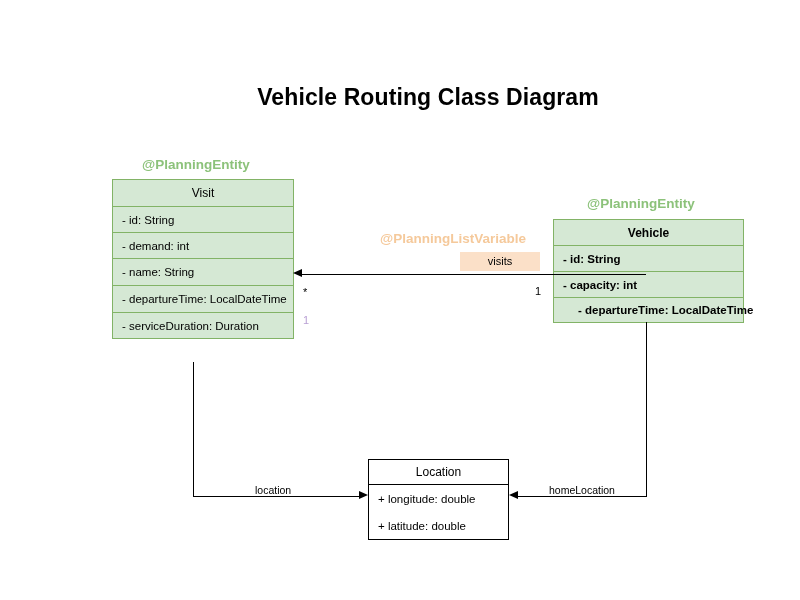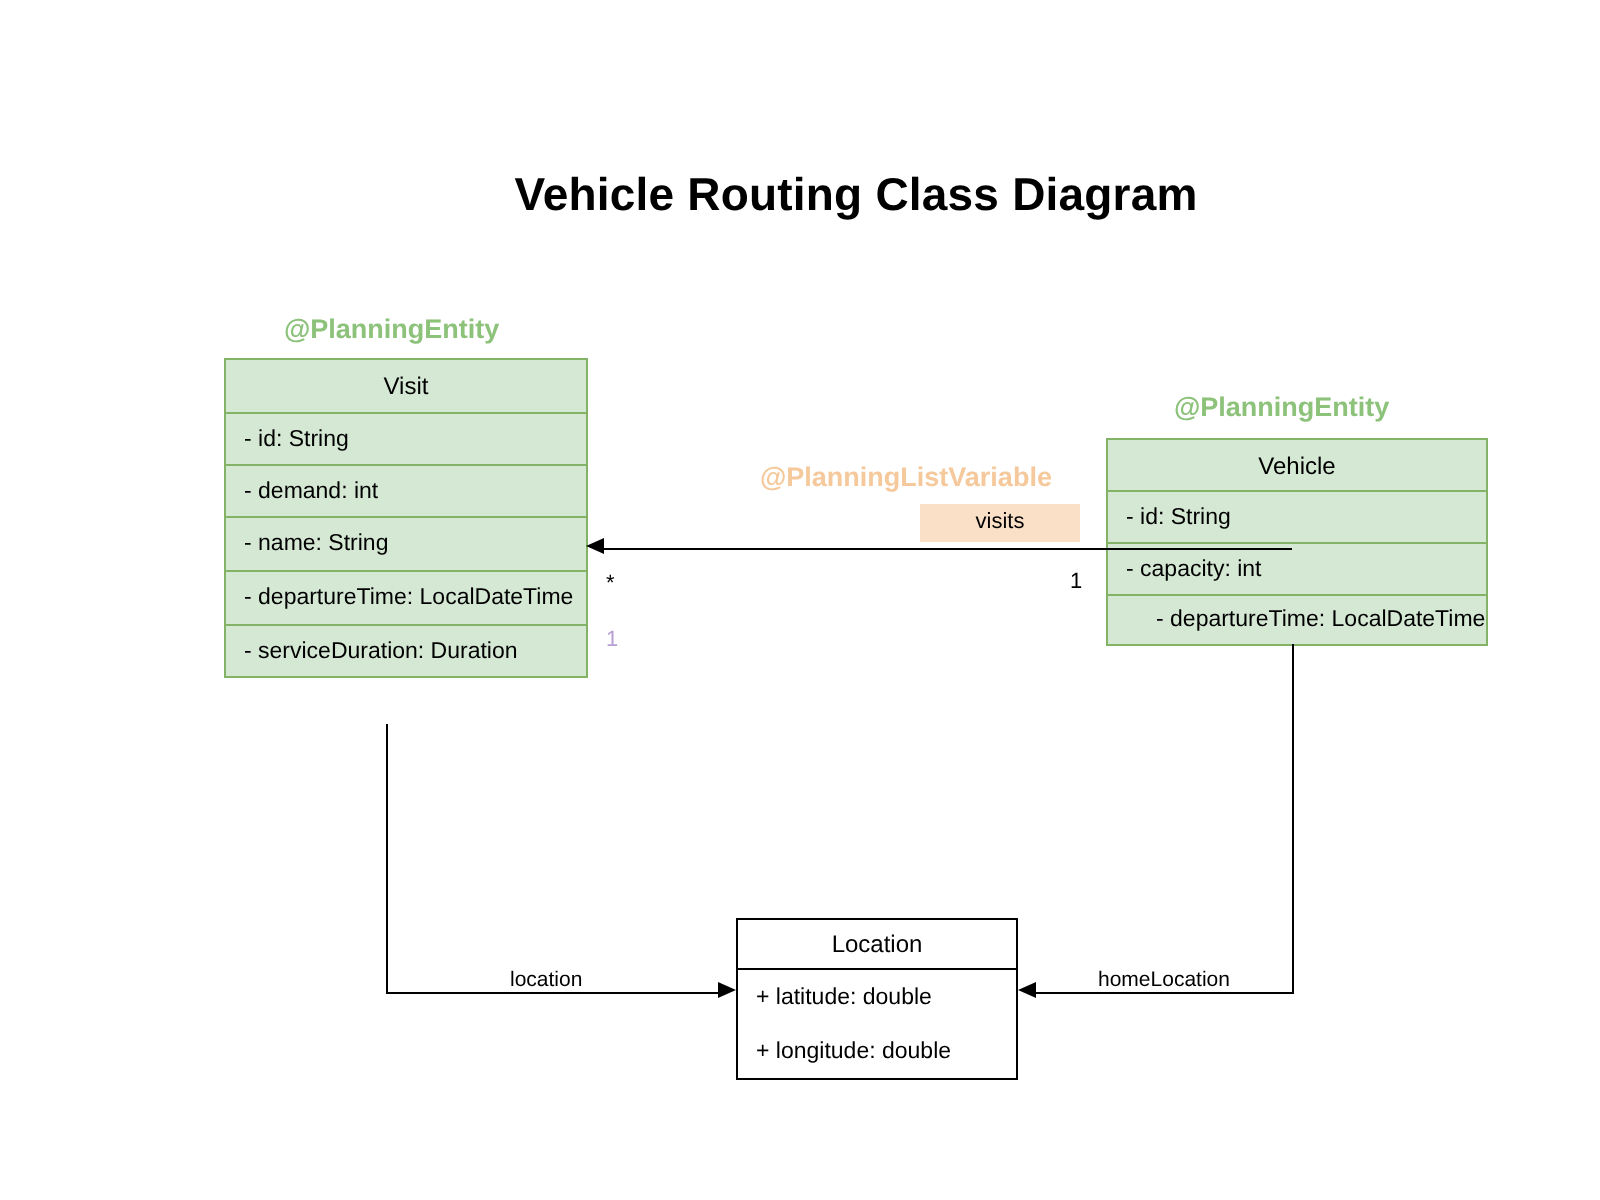--- a/index.html
+++ b/index.html
@@ -145,31 +145,31 @@
     <div class="uml-row title-row" style="height:27px;">Visit</div>
     <div class="uml-row attr-row" style="height:26px;">- id: String</div>
     <div class="uml-row attr-row" style="height:26px;">- demand: int</div>
     <div class="uml-row attr-row" style="height:27px;">- name: String</div>
     <div class="uml-row attr-row" style="height:27px;">- departureTime: LocalDateTime</div>
     <div class="uml-row attr-row" style="height:27px;">- serviceDuration: Duration</div>
   </div>
 
   <div class="stereotype stereotype-entity" style="left:559px; top:196px;">@PlanningEntity</div>
 
-  <div class="uml-class entity" style="left:525px; top:219px; width:191px;">
+  <div class="uml-class entity" style="left:525px; top:219px; width:191px;font-weight:bold;">
     <div class="uml-row title-row" style="height:26px;">Vehicle</div>
     <div class="uml-row attr-row" style="height:26px;">- id: String</div>
     <div class="uml-row attr-row" style="height:26px;">- capacity: int</div>
     <div class="uml-row attr-row" style="height:26px;padding-left:24px;">- departureTime: LocalDateTime</div>
   </div>
 
   <div class="uml-class plain" style="left:340px; top:459px; width:141px;">
     <div class="uml-row title-row" style="height:25px;">Location</div>
+    <div class="uml-row attr-row" style="height:27px;">+ longitude: double</div>
     <div class="uml-row attr-row" style="height:27px;">+ latitude: double</div>
-    <div class="uml-row attr-row" style="height:27px;">+ longitude: double</div>
   </div>
 
   <div class="stereotype stereotype-listvar" style="left:352px; top:231px;">@PlanningListVariable</div>
 
   <div class="line-h" style="left:272px; top:274px; width:346px;"></div>
   <div class="arrow-left" style="left:265px; top:269px;"></div>
 
   <div class="assoc-badge" style="left:432px; top:252px; width:80px;">visits</div>
 
   <div class="multiplicity" style="left:275px; top:286px;">*</div>

